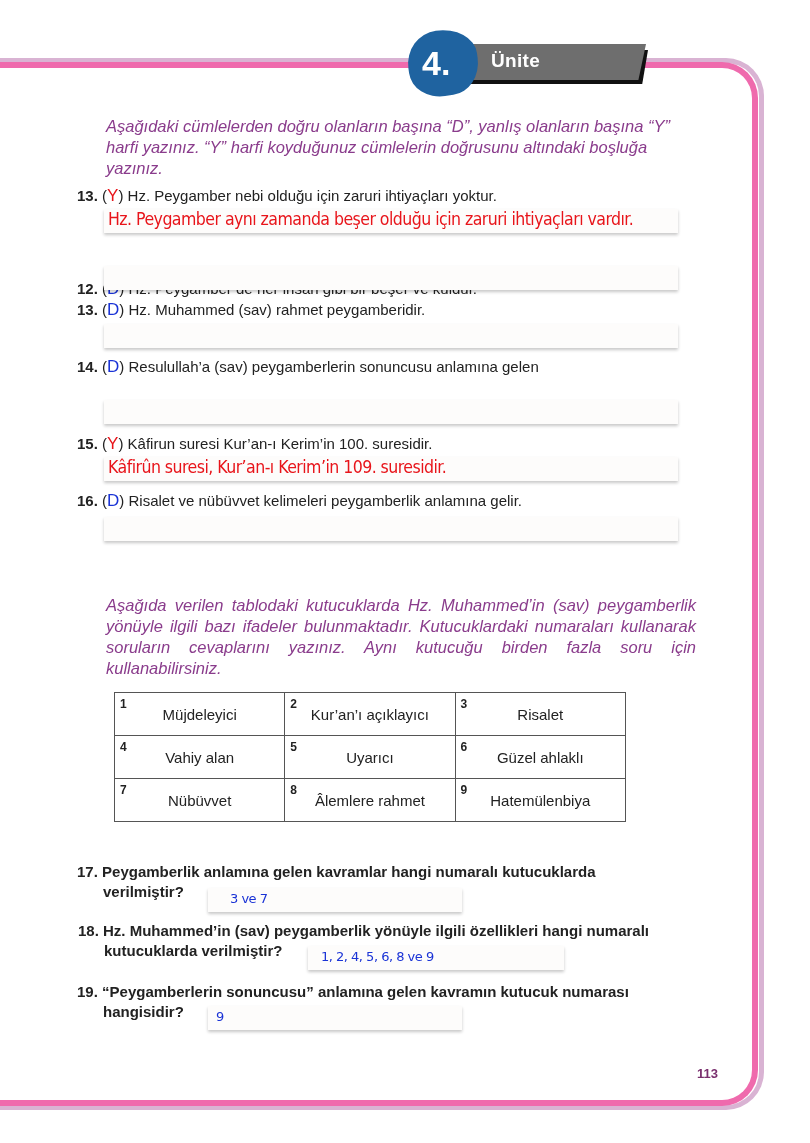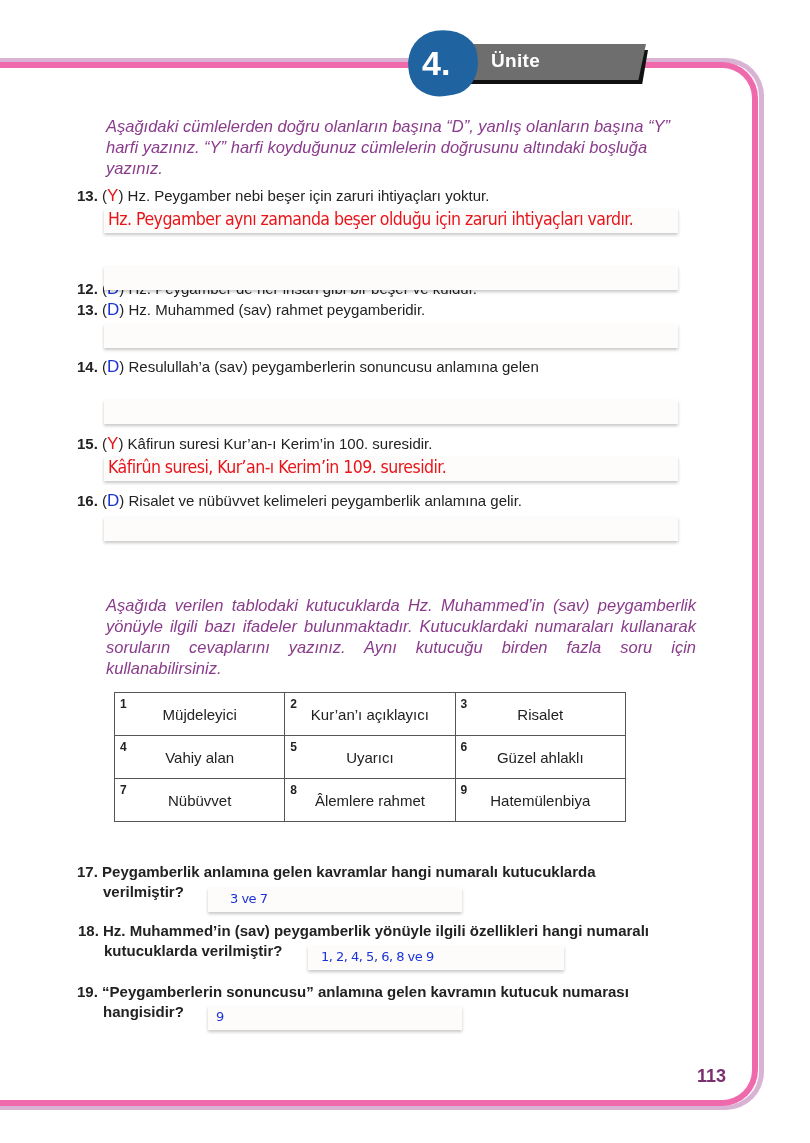--- a/index.html
+++ b/index.html
@@ -91,42 +91,42 @@
   .q2 .cont { display: block; padding-left: 26px; }
   .blue-box {
     position: absolute; height: 24px; background: #fdfcfb;
     box-shadow: 0 2px 3px rgba(0,0,0,0.22);
   }
   .blue-text {
     position: absolute; left: 22px; top: 3px; font-size: 13px; color: #1a33d6;
     font-family: "DejaVu Sans", sans-serif; letter-spacing: -0.5px; white-space: nowrap;
   }
   .page-number {
-    position: absolute; left: 697px; top: 1066px; font-size: 18px; font-weight: bold;
+    position: absolute; left: 697px; top: 1066px; font-size: 13px; font-weight: bold;
     color: #7a2f6e;
   }
 </style>
 </head>
 <body>
 
 <div class="frame-shadow"></div>
 <div class="frame"></div>
 
 <div class="unit-banner-shadow"></div>
 <div class="unit-banner"></div>
 <div class="unit-label">Ünite</div>
 <div class="unit-badge"></div>
 <div class="unit-number">4.</div>
 
 <div class="instruction" style="top:116px;">Aşağıdaki cümlelerden doğru olanların başına “D”, yanlış olanların başına “Y” harfi yazınız. “Y” harfi koyduğunuz cümlelerin doğrusunu altındaki boşluğa yazınız.</div>
 
 <div class="q" style="top:186px;">
   <span class="num">13.</span>
   (<span class="mark y">Y</span>)
-  <span>Hz. Peygamber nebi beşer için zaruri ihtiyaçları yoktur.</span>
+  <span>Hz. Peygamber nebi olduğu için zaruri ihtiyaçları yoktur.</span>
 </div>
 <div class="ans-box" style="top:209px;">
   <span class="ans-text-red">Hz. Peygamber aynı zamanda beşer olduğu için zaruri ihtiyaçları vardır.</span>
 </div>
 
 <div class="q" style="top:243px;margin-top:36px;">
   <span class="num">12.</span>
   (<span class="mark d">D</span>)
   <span>Hz. Peygamber de her insan gibi bir beşer ve kuldur.</span>
 </div>

